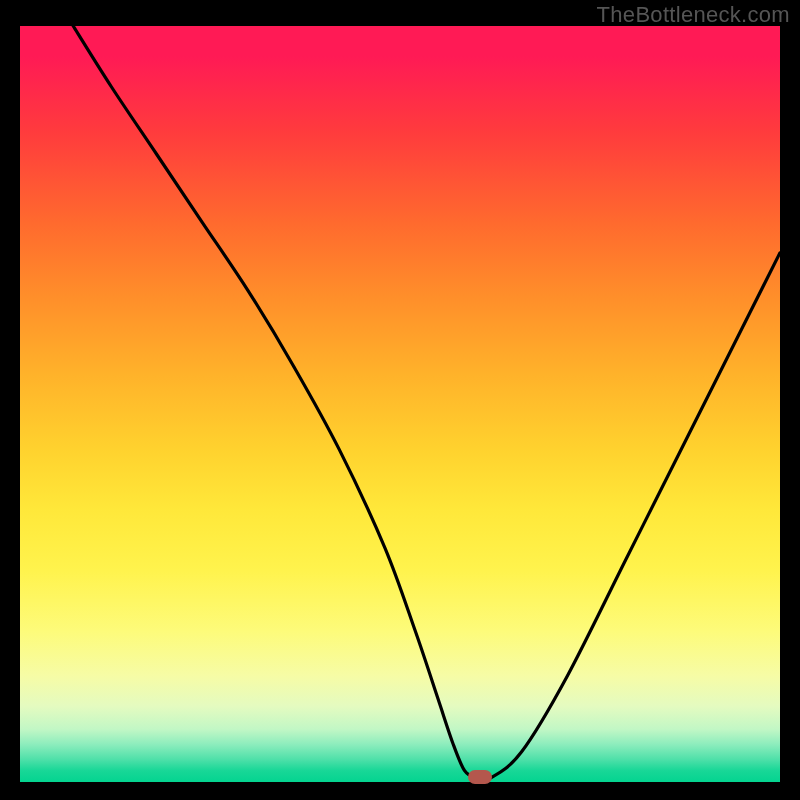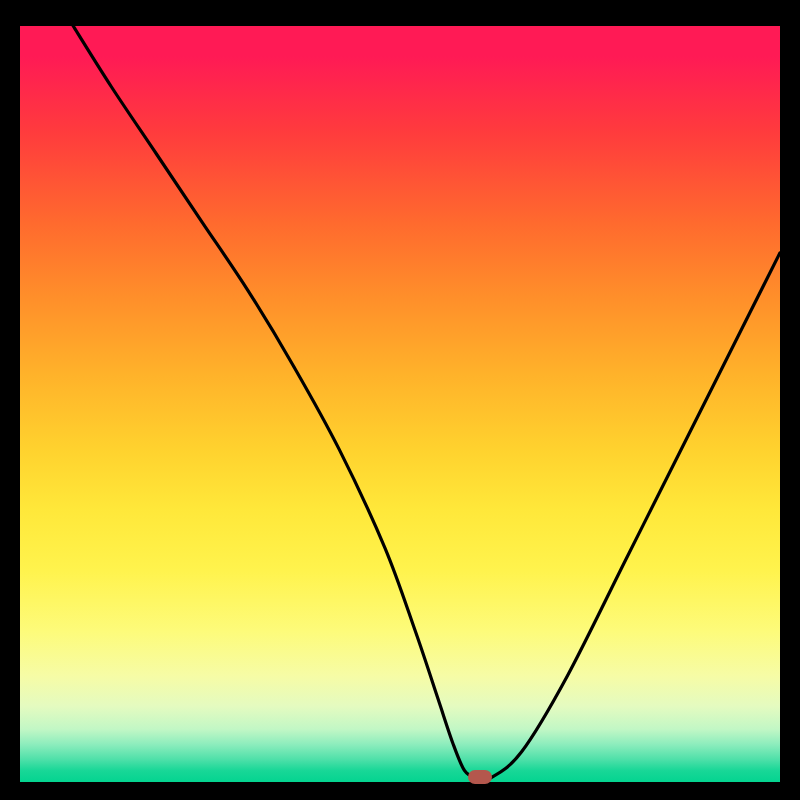--- a/index.html
+++ b/index.html
@@ -72,20 +72,21 @@
     height: 14px;
     background: #b4574d;
     border-radius: 7px;
     transform: translate(-50%, -50%);
   }
 </style>
 </head>
 <body>
 
 <div class="frame">
+  <div class="watermark">TheBottleneck.com</div>
 
   <div class="plot-area">
     <div class="gradient"></div>
 
     <svg class="curve" viewBox="0 0 760 756" preserveAspectRatio="none">
       <path id="curve-path" d="M 53.2 0.0 C 59.5 10.1, 77.3 39.1, 91.2 60.5 C 105.1 81.9, 121.6 105.8, 136.8 128.5 C 152.0 151.2, 167.2 173.9, 182.4 196.6 C 197.6 219.2, 212.8 240.7, 228.0 264.6 C 243.2 288.5, 258.4 313.7, 273.6 340.2 C 288.8 366.7, 304.0 393.1, 319.2 423.4 C 334.4 453.6, 352.1 491.4, 364.8 521.6 C 377.5 551.9, 386.3 579.6, 395.2 604.8 C 404.1 630.0, 411.7 653.9, 418.0 672.8 C 424.3 691.7, 428.8 706.2, 433.2 718.2 C 437.6 730.2, 440.8 739.1, 444.6 744.7 C 448.4 750.2, 451.6 750.3, 456.0 751.5 C 460.4 752.6, 463.6 755.7, 471.2 751.5 C 478.8 747.2, 488.9 742.6, 501.6 725.8 C 514.3 708.9, 529.5 682.9, 547.2 650.2 C 564.9 617.4, 587.7 569.5, 608.0 529.2 C 628.3 488.9, 648.5 448.6, 668.8 408.2 C 689.1 367.9, 714.4 317.5, 729.6 287.3 C 744.8 257.0, 754.9 236.9, 760.0 226.8" fill="none" stroke="#000" stroke-width="3.2" stroke-linecap="round" stroke-linejoin="round"></path>
     </svg>
 
     <div class="marker" id="min-marker" style="left: 459.8px; top: 751.464px; background: rgb(180, 87, 77);"></div>
   </div>

